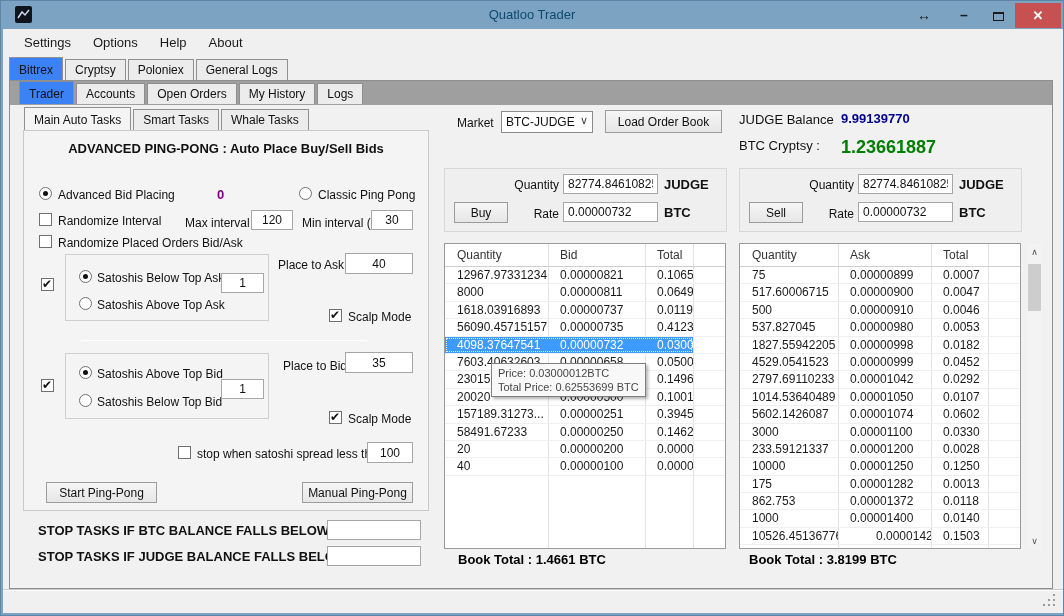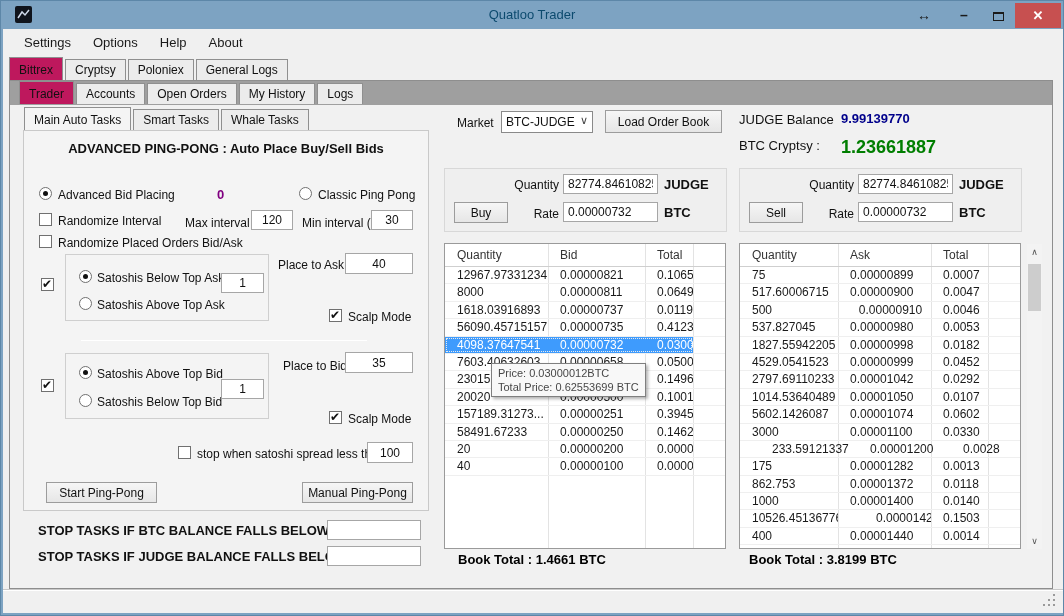--- a/index.html
+++ b/index.html
@@ -14,21 +14,21 @@
              font-size:13px;font-weight:bold;text-align:center;line-height:25px;}
   .maxglyph{display:inline-block;width:11px;height:9px;border:1px solid #1a1a1a;border-top:2px solid #1a1a1a;vertical-align:middle;}
   
   .body{position:absolute;left:2px;top:28px;width:1060px;height:584px;background:#f0f0f0;}
   .menubar{position:absolute;left:12px;top:31px;height:22px;display:flex;}
   .menu-item{font-size:13px;color:#1a1a1a;padding:3px 11px;}
   
   .tabbar{position:absolute;display:flex;align-items:flex-end;z-index:3;}
   .tab{border:1px solid #8f8f8f;border-bottom:none;background:#ececec;padding:3px 9px;font-size:12px;
        color:#111;margin-right:2px;white-space:nowrap;}
-  .tab.selected{background:#be185d;padding-top:5px;}
+  .tab.selected{background:#3b82f6;padding-top:5px;}
   .taskbar .tab.selected{background:#f4f4f4;}
   .inner-ctl{position:absolute;left:8px;top:79px;width:1044px;height:509px;border:1px solid #8e8e8e;background:#f1f1f1;}
   .inner-strip{position:absolute;left:0;top:0;width:100%;height:24px;background:#9f9f9f;}
   
   .task-page{position:absolute;left:22px;top:129px;width:406px;height:381px;background:#f4f4f4;border:1px solid #c9c9c9;}
   .lbl{position:absolute;font-size:12px;color:#111;white-space:nowrap;}
   .b{font-weight:bold;font-size:13px;}
   .rb{position:absolute;width:13px;height:13px;border:1px solid #707070;border-radius:50%;background:#fff;}
   .rb.sel::after{content:"";position:absolute;left:3px;top:3px;width:5px;height:5px;border-radius:50%;background:#111;}
   .cb{position:absolute;width:13px;height:13px;border:1px solid #707070;background:#fff;}
@@ -325,21 +325,21 @@
         <div class="trow">
           <div class="hl">
             <div class="td" style="width: 98px;">517.60006715</div>
             <div class="td" style="width: 93px;">0.00000900</div>
             <div class="td" style="width: 57px;">0.0047</div>
           </div>
         </div>
         <div class="trow">
           <div class="hl">
             <div class="td" style="width: 98px;">500</div>
-            <div class="td" style="width: 93px; text-align: center;">0.00000910</div>
+            <div class="td" style="width: 93px;">0.00000910</div>
             <div class="td" style="width: 57px;">0.0046</div>
           </div>
         </div>
         <div class="trow">
           <div class="hl">
             <div class="td" style="width: 98px;">537.827045</div>
             <div class="td" style="width: 93px;">0.00000980</div>
             <div class="td" style="width: 57px;">0.0053</div>
           </div>
         </div>
@@ -380,23 +380,30 @@
         </div>
         <div class="trow">
           <div class="hl">
             <div class="td" style="width: 98px;">3000</div>
             <div class="td" style="width: 93px;">0.00001100</div>
             <div class="td" style="width: 57px;">0.0330</div>
           </div>
         </div>
         <div class="trow">
           <div class="hl">
-            <div class="td" style="width: 98px; margin-left: 20px;">233.59121337</div>
+            <div class="td" style="width: 98px;">233.59121337</div>
             <div class="td" style="width: 93px;">0.00001200</div>
             <div class="td" style="width: 57px;">0.0028</div>
+          </div>
+        </div>
+        <div class="trow">
+          <div class="hl">
+            <div class="td" style="width: 98px;">10000</div>
+            <div class="td" style="width: 93px;">0.00001250</div>
+            <div class="td" style="width: 57px;">0.1250</div>
           </div>
         </div>
         <div class="trow">
           <div class="hl">
             <div class="td" style="width: 98px;">175</div>
             <div class="td" style="width: 93px;">0.00001282</div>
             <div class="td" style="width: 57px;">0.0013</div>
           </div>
         </div>
         <div class="trow">

